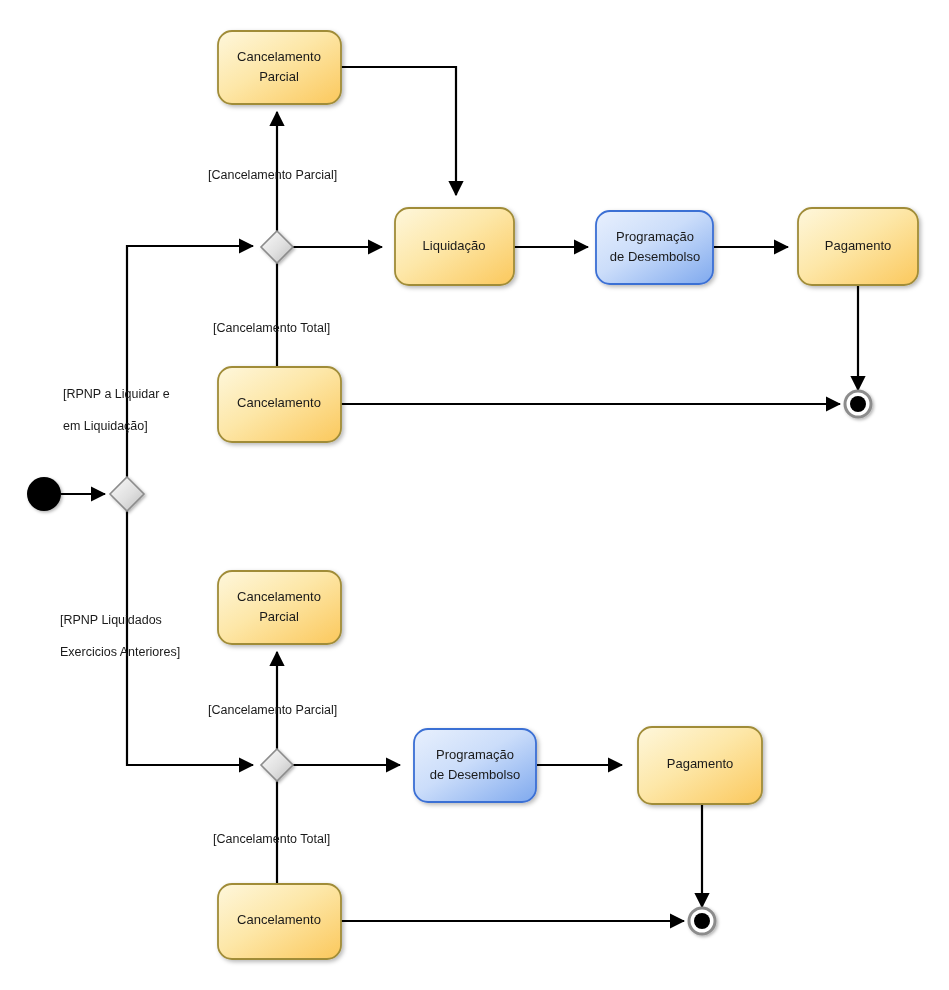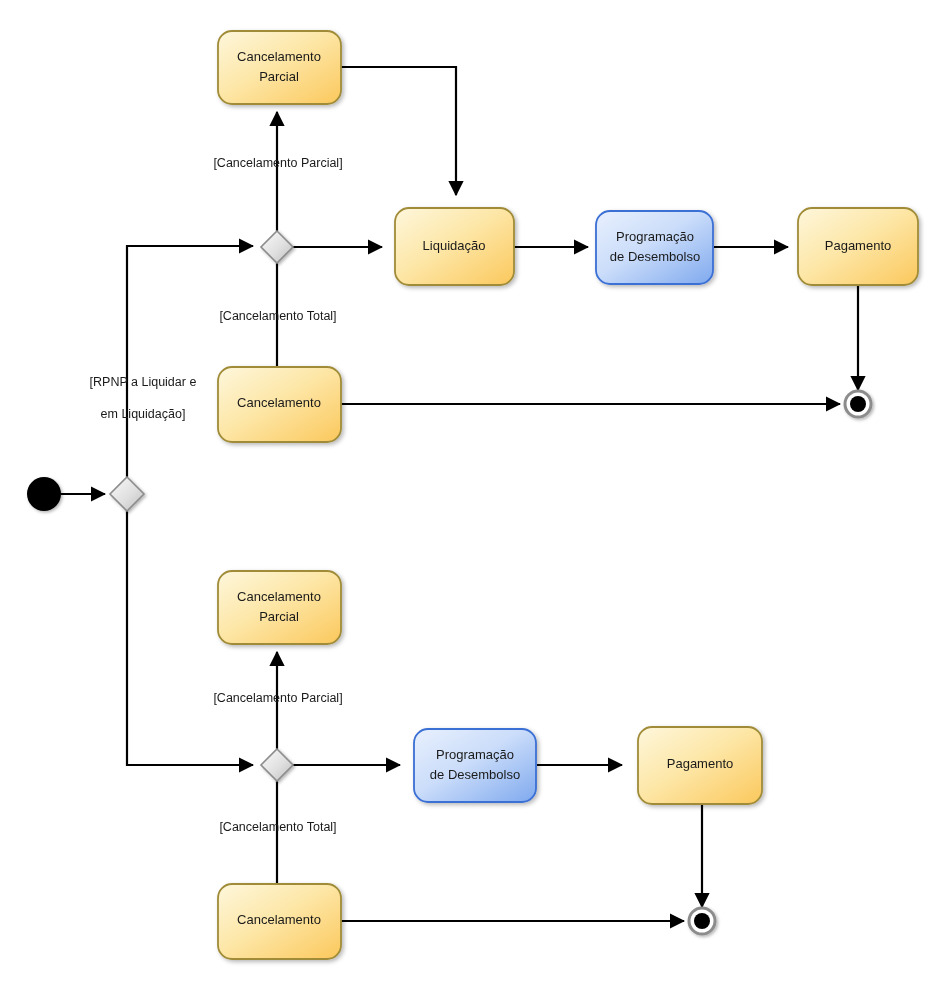--- a/index.html
+++ b/index.html
@@ -6,24 +6,25 @@
   html,body{margin:0;padding:0;background:#ffffff;}
   body{
     font-family:"Liberation Sans","DejaVu Sans",sans-serif;
     width:949px;height:990px;position:relative;overflow:hidden;
   }
   #diagram{position:absolute;left:0;top:0;width:778px;height:990px;}
   .edge-label{
     position:absolute;
     font-size:12.5px;
     color:#1a1a1a;
-    text-align:center;
+    text-align:left;
     line-height:16px;
     white-space:pre;
     user-select:none;
+    margin-top:12px;
   }
   .node-label{
     font-size:13px;
     fill:#1a1a1a;
     text-anchor:middle;
     dominant-baseline:middle;
   }
   svg text{font-family:"Liberation Sans","DejaVu Sans",sans-serif;}
 </style>
 </head>
@@ -173,23 +174,27 @@
     <circle cx="702" cy="921" r="8" fill="#000000"></circle>
   </g>
 
 </svg>
 
 
 <div class="edge-label" style="left:208px; top:155px; width:140px;">[Cancelamento Parcial]</div>
 
 <div class="edge-label" style="left:213px; top:308px; width:130px;">[Cancelamento Total]</div>
 
-<div class="edge-label" style="left:72px; top:358px; width:135px;">
+<div class="edge-label" style="left:56px; top:358px; width:135px;">
   <span>[RPNP a Liquidar e</span><br>
   <span>em Liquidação]</span>
 </div>
 
+<div class="edge-label" style="left:53px; top:584px; width:150px;">
+  <span>[RPNP Liquidados</span><br>
+  <span>Exercicios Anteriores]</span>
+</div>
 
 <div class="edge-label" style="left:208px; top:690px; width:140px;">[Cancelamento Parcial]</div>
 
 <div class="edge-label" style="left:213px; top:819px; width:130px;">[Cancelamento Total]</div>
 
 </div>
 
 </body></html>

